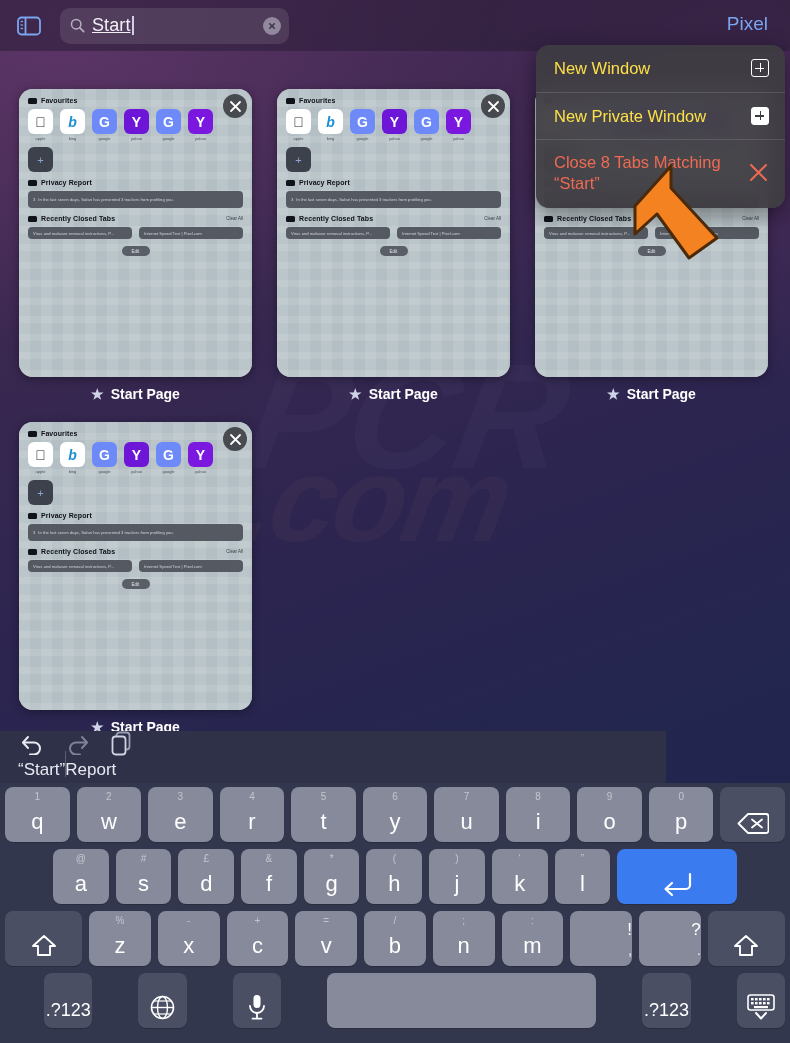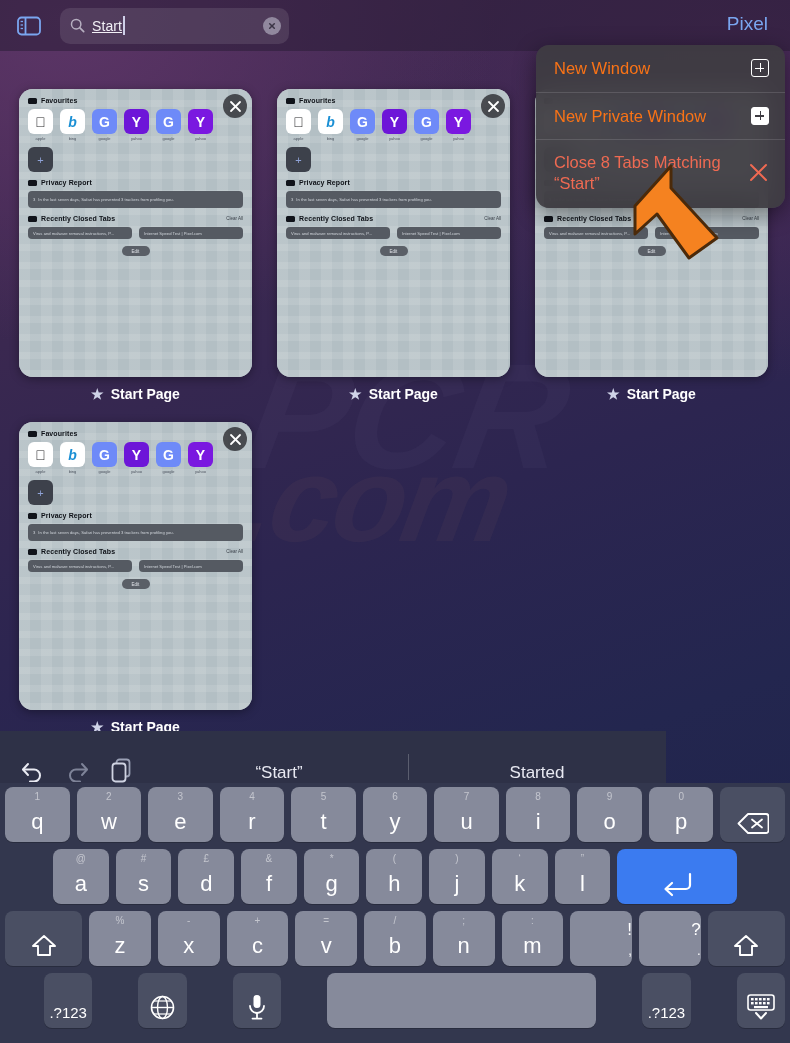--- a/index.html
+++ b/index.html
@@ -60,21 +60,21 @@
     margin-left: 16px;
     width: 229px; height: 36px;
     background: rgba(255,255,255,0.10);
     border-radius: 10px;
     display: flex; align-items: center;
     padding: 0 8px 0 10px;
     position: relative;
   }
   .search-icon { flex: 0 0 auto; margin-right: 7px; opacity: 0.75; }
   .search-text {
-    color: #f2f0f6; font-size: 14px; letter-spacing: 0.1px;
+    color: #f2f0f6; font-size: 18px; letter-spacing: 0.1px;
     flex: 1 1 auto; white-space: nowrap; overflow: hidden; text-decoration: underline;
   }
   .caret {
     display:inline-block; width:2px; height:19px;
     background:#cfcfe8; vertical-align:-4px; margin-left:1px;
   }
   .clear-btn {
     width: 18px; height: 18px; border-radius: 50%;
     background: rgba(200,200,215,0.55);
     display: flex; align-items: center; justify-content: center;
@@ -156,21 +156,21 @@
     position: absolute; left: 536px; top: 45px;
     width: 249px; border-radius: 13px;
     background: rgba(62,60,66,0.93);
     backdrop-filter: blur(12px);
     overflow: hidden; z-index: 40;
     box-shadow: 0 6px 22px rgba(0,0,0,0.45);
   }
   .ctxitem {
     display: flex; align-items: center; justify-content: space-between;
     padding: 13px 16px 13px 18px;
-    color: #f97316; font-size: 16.5px;
+    color: #fde047; font-size: 16.5px;
     border-bottom: 1px solid rgba(255,255,255,0.13);
   }
   .ctxitem:last-child { border-bottom: none; }
   .ctxitem.destructive { color: #ef6a52; padding-top: 12px; padding-bottom: 14px; }
   .ctx-label { line-height: 1.25; max-width: 180px; }
   .icon-box-plus {
     width: 18px; height: 18px; border: 1.6px solid #fff; border-radius: 3px;
     position: relative; flex: 0 0 auto;
   }
   .icon-box-plus::before, .icon-box-plus::after {
@@ -181,21 +181,21 @@
   .icon-box-plus.filled { background: #fff; }
   .icon-box-plus.filled::before, .icon-box-plus.filled::after { background: #3e3c42; }
 
   
   .cursor { position: absolute; left: 627px; top: 162px; z-index: 60; }
 
   
   .predbar {
     position: absolute; left: 0; top: 731px; width: 666px; height: 52px;
     background: #2e3147;
-    display: flex; align-items: flex-end;
+    display: flex; align-items: flex-start; flex-direction: column;
   }
   .pred-icons { display: flex; align-items: center; gap: 20px; margin-left: 20px; }
   .pred-suggestions { display: flex; align-items: center; flex: 1 1 auto; margin-left: 18px; }
   .sugg {
     flex: 1 1 0; text-align: center; color: #e8e9f2; font-size: 17px;
     position: relative;
   }
   .sugg + .sugg::before {
     content: ''; position: absolute; left: 0; top: -9px;
     width: 1px; height: 26px; background: rgba(255,255,255,0.22);
@@ -222,21 +222,21 @@
     text-align: center; font-size: 10px; color: rgba(255,255,255,0.5);
   }
   .key.dark { background: #4a4f63; }
   .key.blue { background: #3b7bf0; }
   .key.wide-ret { flex: 2.15 1 0; }
   .key.shift { flex: 1.25 1 0; }
   .key.pair { flex-direction: column; justify-content: center; padding-bottom: 0; gap: 1px; }
   .key.pair .top { font-size: 17px; }
   .key.pair .bot { font-size: 15px; color: rgba(255,255,255,0.85); }
   .krow.r2 { padding: 0 48px; }
-  .krow.r4 .key { font-size: 15px; margin-left: 39px; }
+  .krow.r4 .key { font-size: 18px; margin-left: 39px; }
   .key.space { flex: 6.4 1 0; }
   .key.num { flex: 1.15 1 0; }
   .kcenter { display: flex; align-items: center; justify-content: center; width: 100%; padding-bottom: 0; }
 </style>
 </head>
 <body>
 
 <div id="root">
 
   <div class="watermark2">PCR</div>
@@ -574,21 +574,21 @@
         <path d="M17 4 L22 9.5 L17 15" fill="none" stroke="#7e8398" stroke-width="2" stroke-linecap="round" stroke-linejoin="round"></path>
         <path d="M21.6 9.5 H11 a6 6 0 0 0 0 12 H15" fill="none" stroke="#7e8398" stroke-width="2" stroke-linecap="round"></path>
       </svg>
       <svg width="22" height="25" viewBox="0 0 22 25">
         <rect x="6.5" y="1.5" width="13" height="17" rx="3" fill="none" stroke="#9aa0b5" stroke-width="1.8"></rect>
         <rect x="2.5" y="5.5" width="13" height="18" rx="3" fill="#2e3147" stroke="#cfd3e2" stroke-width="1.8"></rect>
       </svg>
     </div>
     <div class="pred-suggestions">
       <div class="sugg">“Start”</div>
-      <div class="sugg">Started</div>
+      <div class="sugg">Report</div>
     </div>
   </div>
 
   <div class="keyboard">
 
     <div class="krow r1">
       <div class="key">
           <span class="sub">1</span>
           <span>q</span>
         </div>

